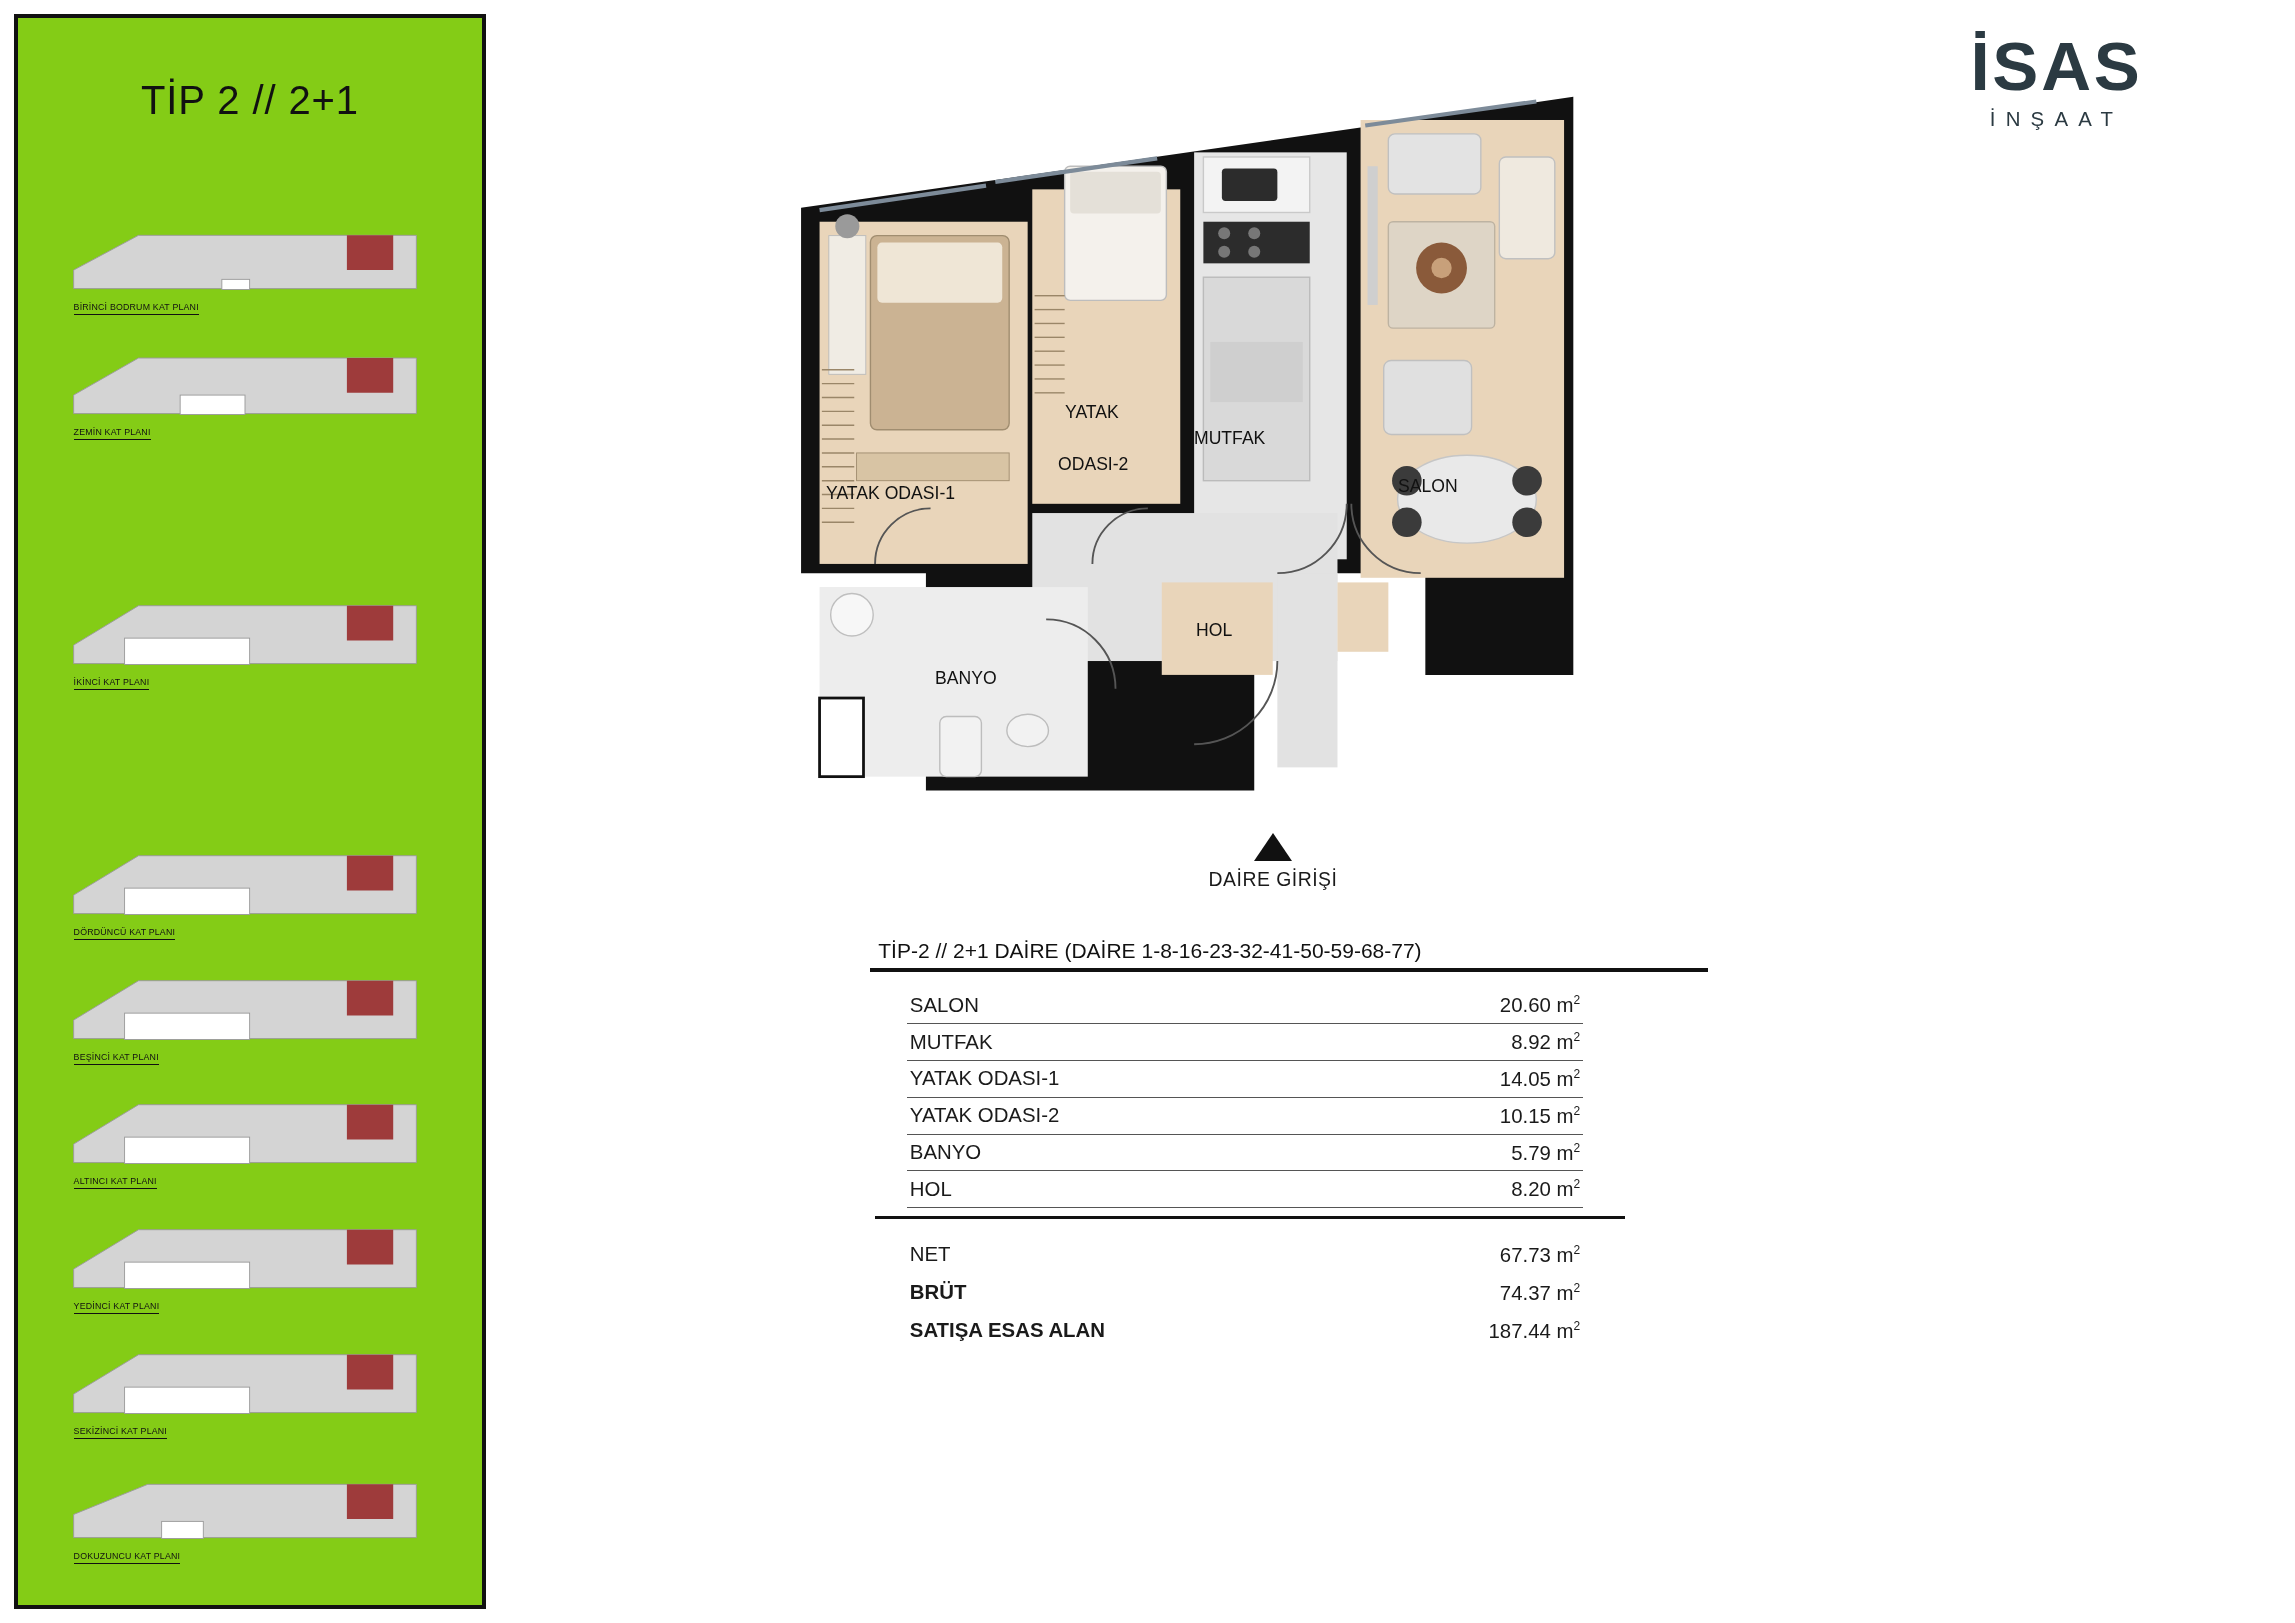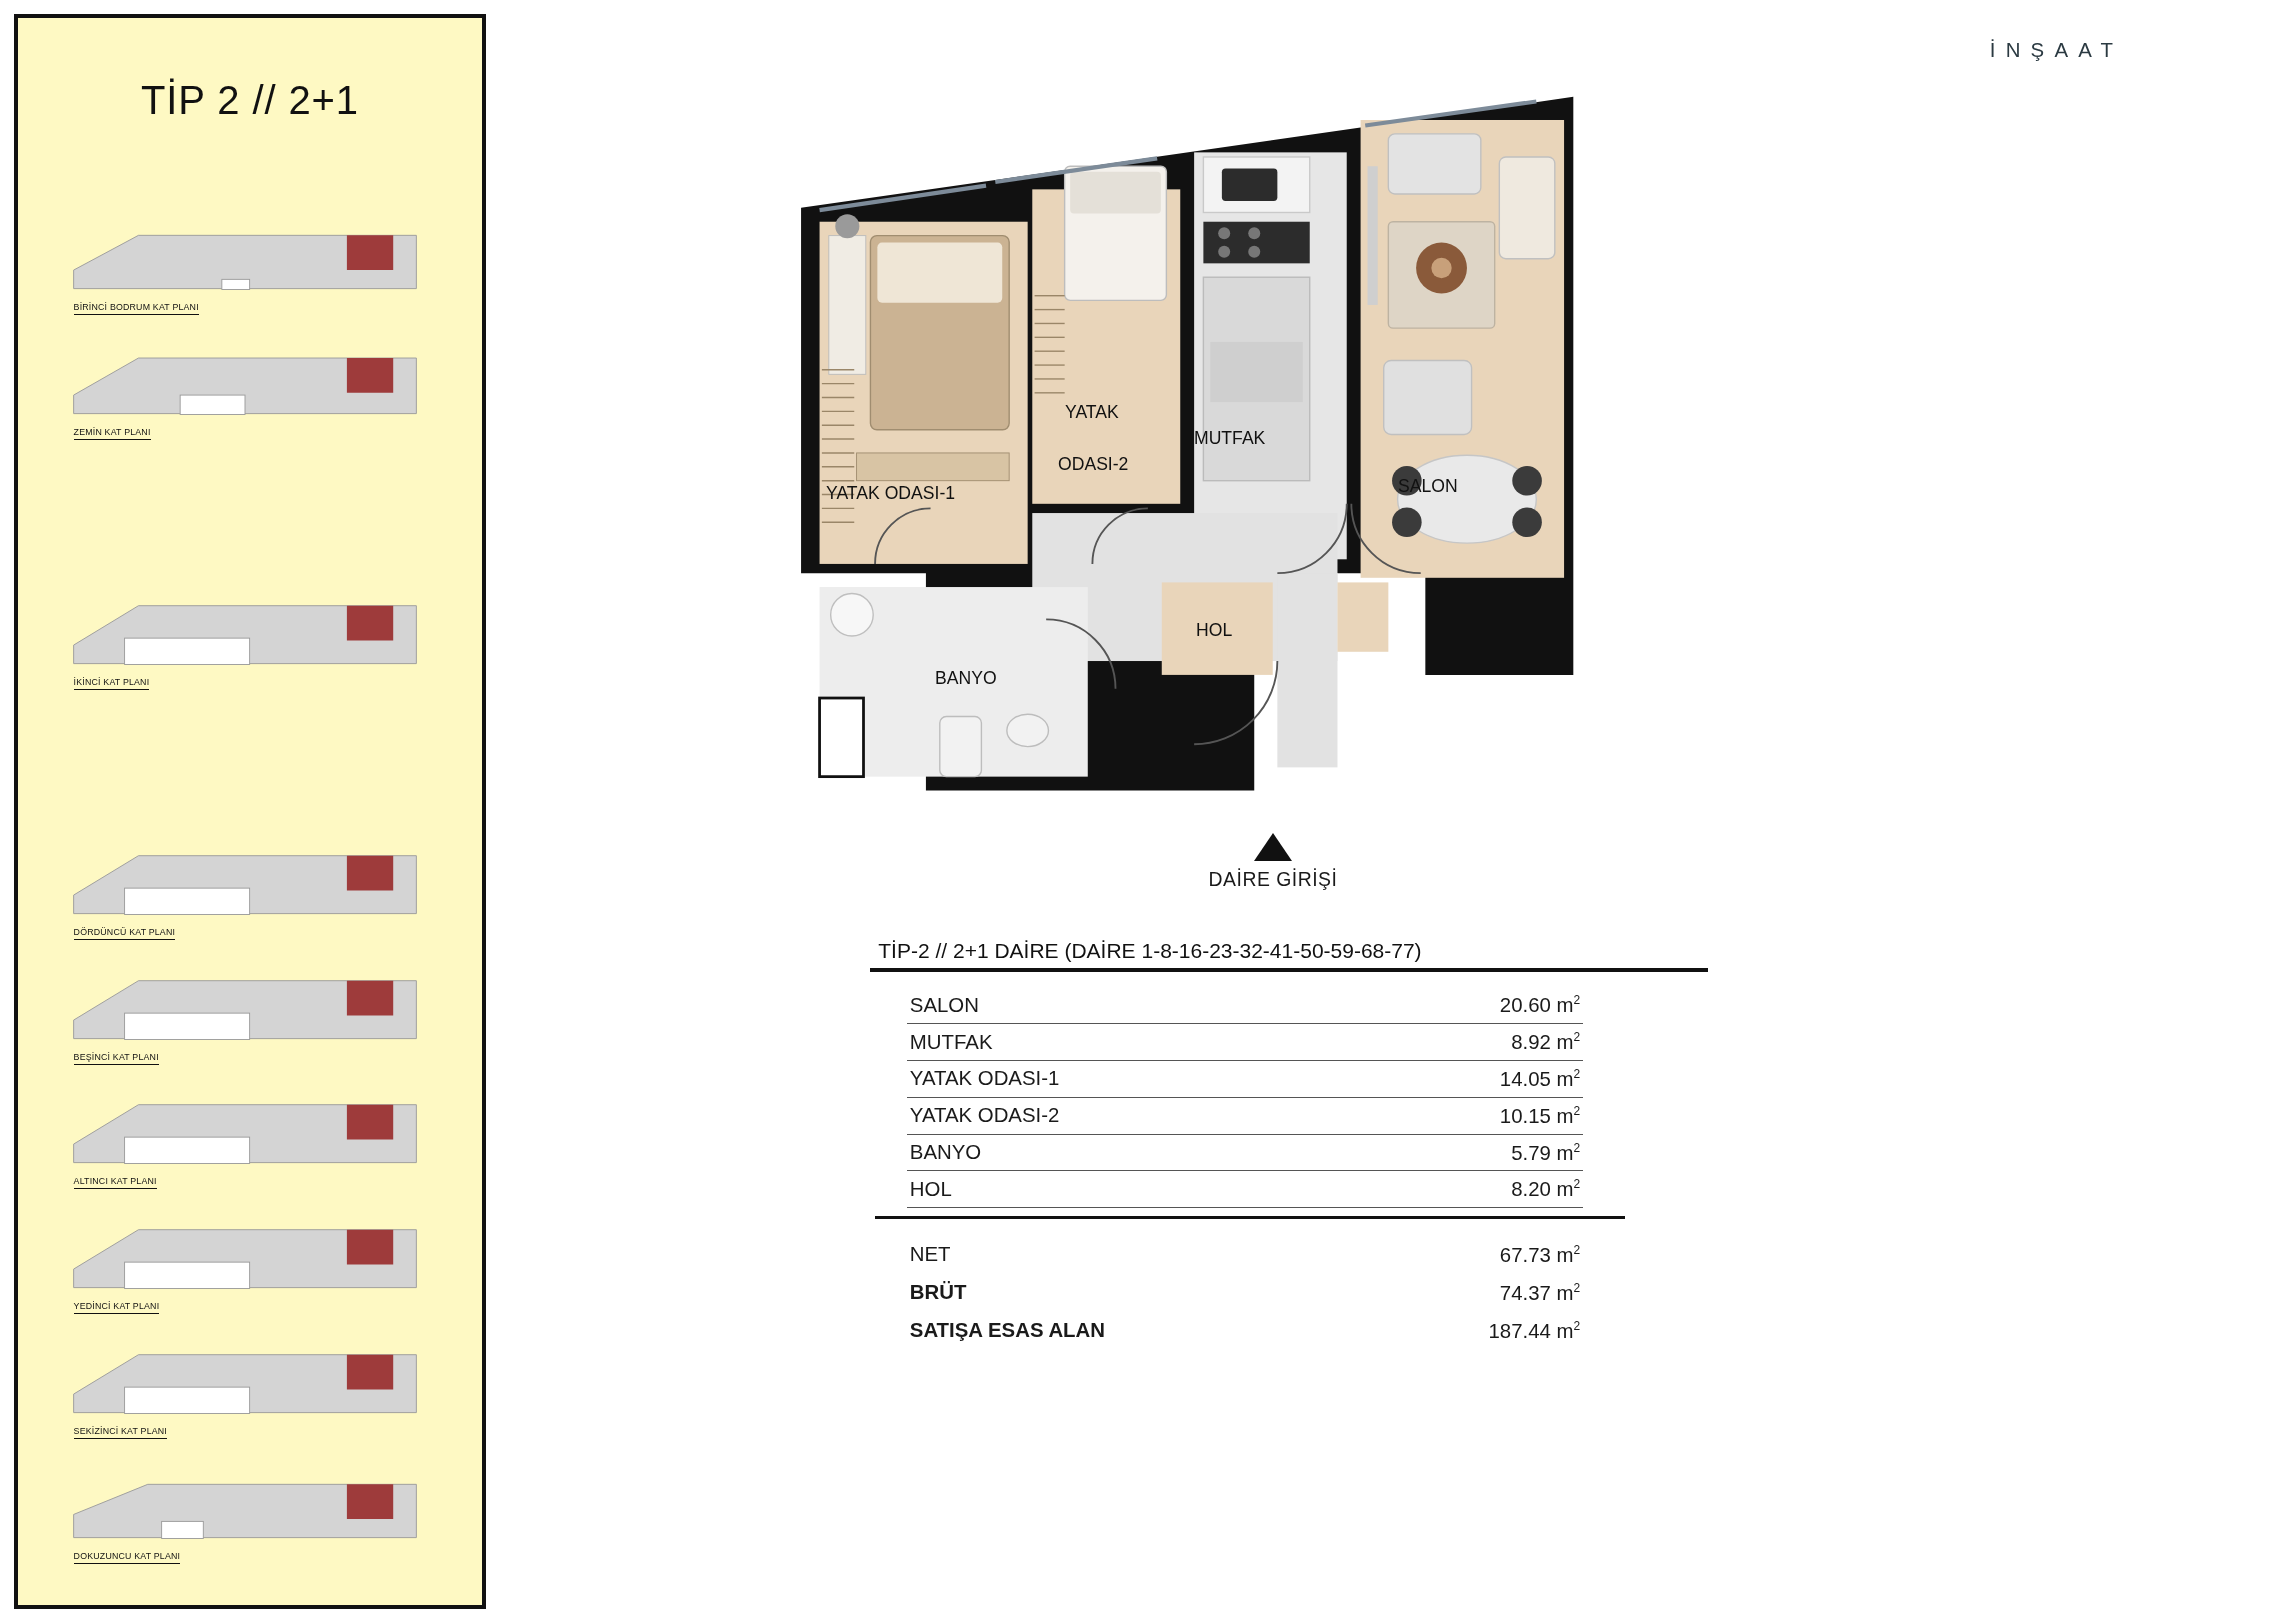--- a/index.html
+++ b/index.html
@@ -1,19 +1,19 @@
 <!DOCTYPE html>
 <html style="font-size:7.4px"><head>
 <meta charset="utf-8">
 <style>
   html,body{margin:0;padding:0;background:#ffffff;}
   body{width:2295px;height:1623px;position:relative;font-family:"Liberation Sans",sans-serif;color:#1a1a1a;overflow:hidden;}
 
   
-  #left-panel{position:absolute;left:14px;top:14px;width:472px;height:1595px;border:4.2px solid #111;background:#fef9c3;box-sizing:border-box;}
+  #left-panel{position:absolute;left:14px;top:14px;width:472px;height:1595px;border:4.2px solid #111;background:#84cc16;box-sizing:border-box;}
   #type-title{position:absolute;left:0;top:60px;width:100%;text-align:center;font-size:40px;letter-spacing:0.9px;font-weight:400;color:#111;}
 
   .floor-block{position:absolute;left:51px;width:370px;}
   .floor-svg{display:block;width:352px;height:83px;}
   .floor-label{font-size:8.8px;letter-spacing:0.2px;color:#111;margin-top:1.9px;margin-left:4.6px;border-bottom:0.9px solid #111;display:inline-block;padding-bottom:1.9px;}
 
   
   #logo{position:absolute;right:42px;top:32px;width:393px;text-align:center;}
   #logo-mark{font-size:69px;font-weight:700;letter-spacing:2.8px;line-height:1;color:#2b3a42;}
   #logo-sub{font-size:20.4px;letter-spacing:10.2px;color:#2b3a42;margin-top:6.5px;font-weight:500;}
@@ -122,20 +122,21 @@
     <svg class="floor-svg" viewBox="0 0 760 170">
       <polygon points="10,100 170,35 750,35 750,150 10,150" fill="#d4d4d4" stroke="#9a9a9a" stroke-width="2"></polygon>
       <rect x="200" y="115" width="90" height="37" fill="#ffffff" stroke="#9a9a9a" stroke-width="2"></rect>
       <polygon points="600,35 700,35 700,110 600,110" fill="#9e3b3b"></polygon>
     </svg>
     <div class="floor-label">DOKUZUNCU KAT PLANI</div>
   </div>
 </div>
 
 <div id="logo">
+  <div id="logo-mark">İSAS</div>
   <div id="logo-sub">İNŞAAT</div>
 </div>
 
 <div id="plan-area">
   <svg width="879" height="763" viewBox="0 0 1900 1650">
 
     <polygon points="30,270 1700,30 1700,1280 1380,1280 1380,1060 1060,1060 1060,1250 1010,1250 1010,1530 300,1530 300,1060 30,1060" fill="#111111"></polygon>
 
     <rect x="70" y="300" width="450" height="740" fill="#e9d5ba"></rect>
 

